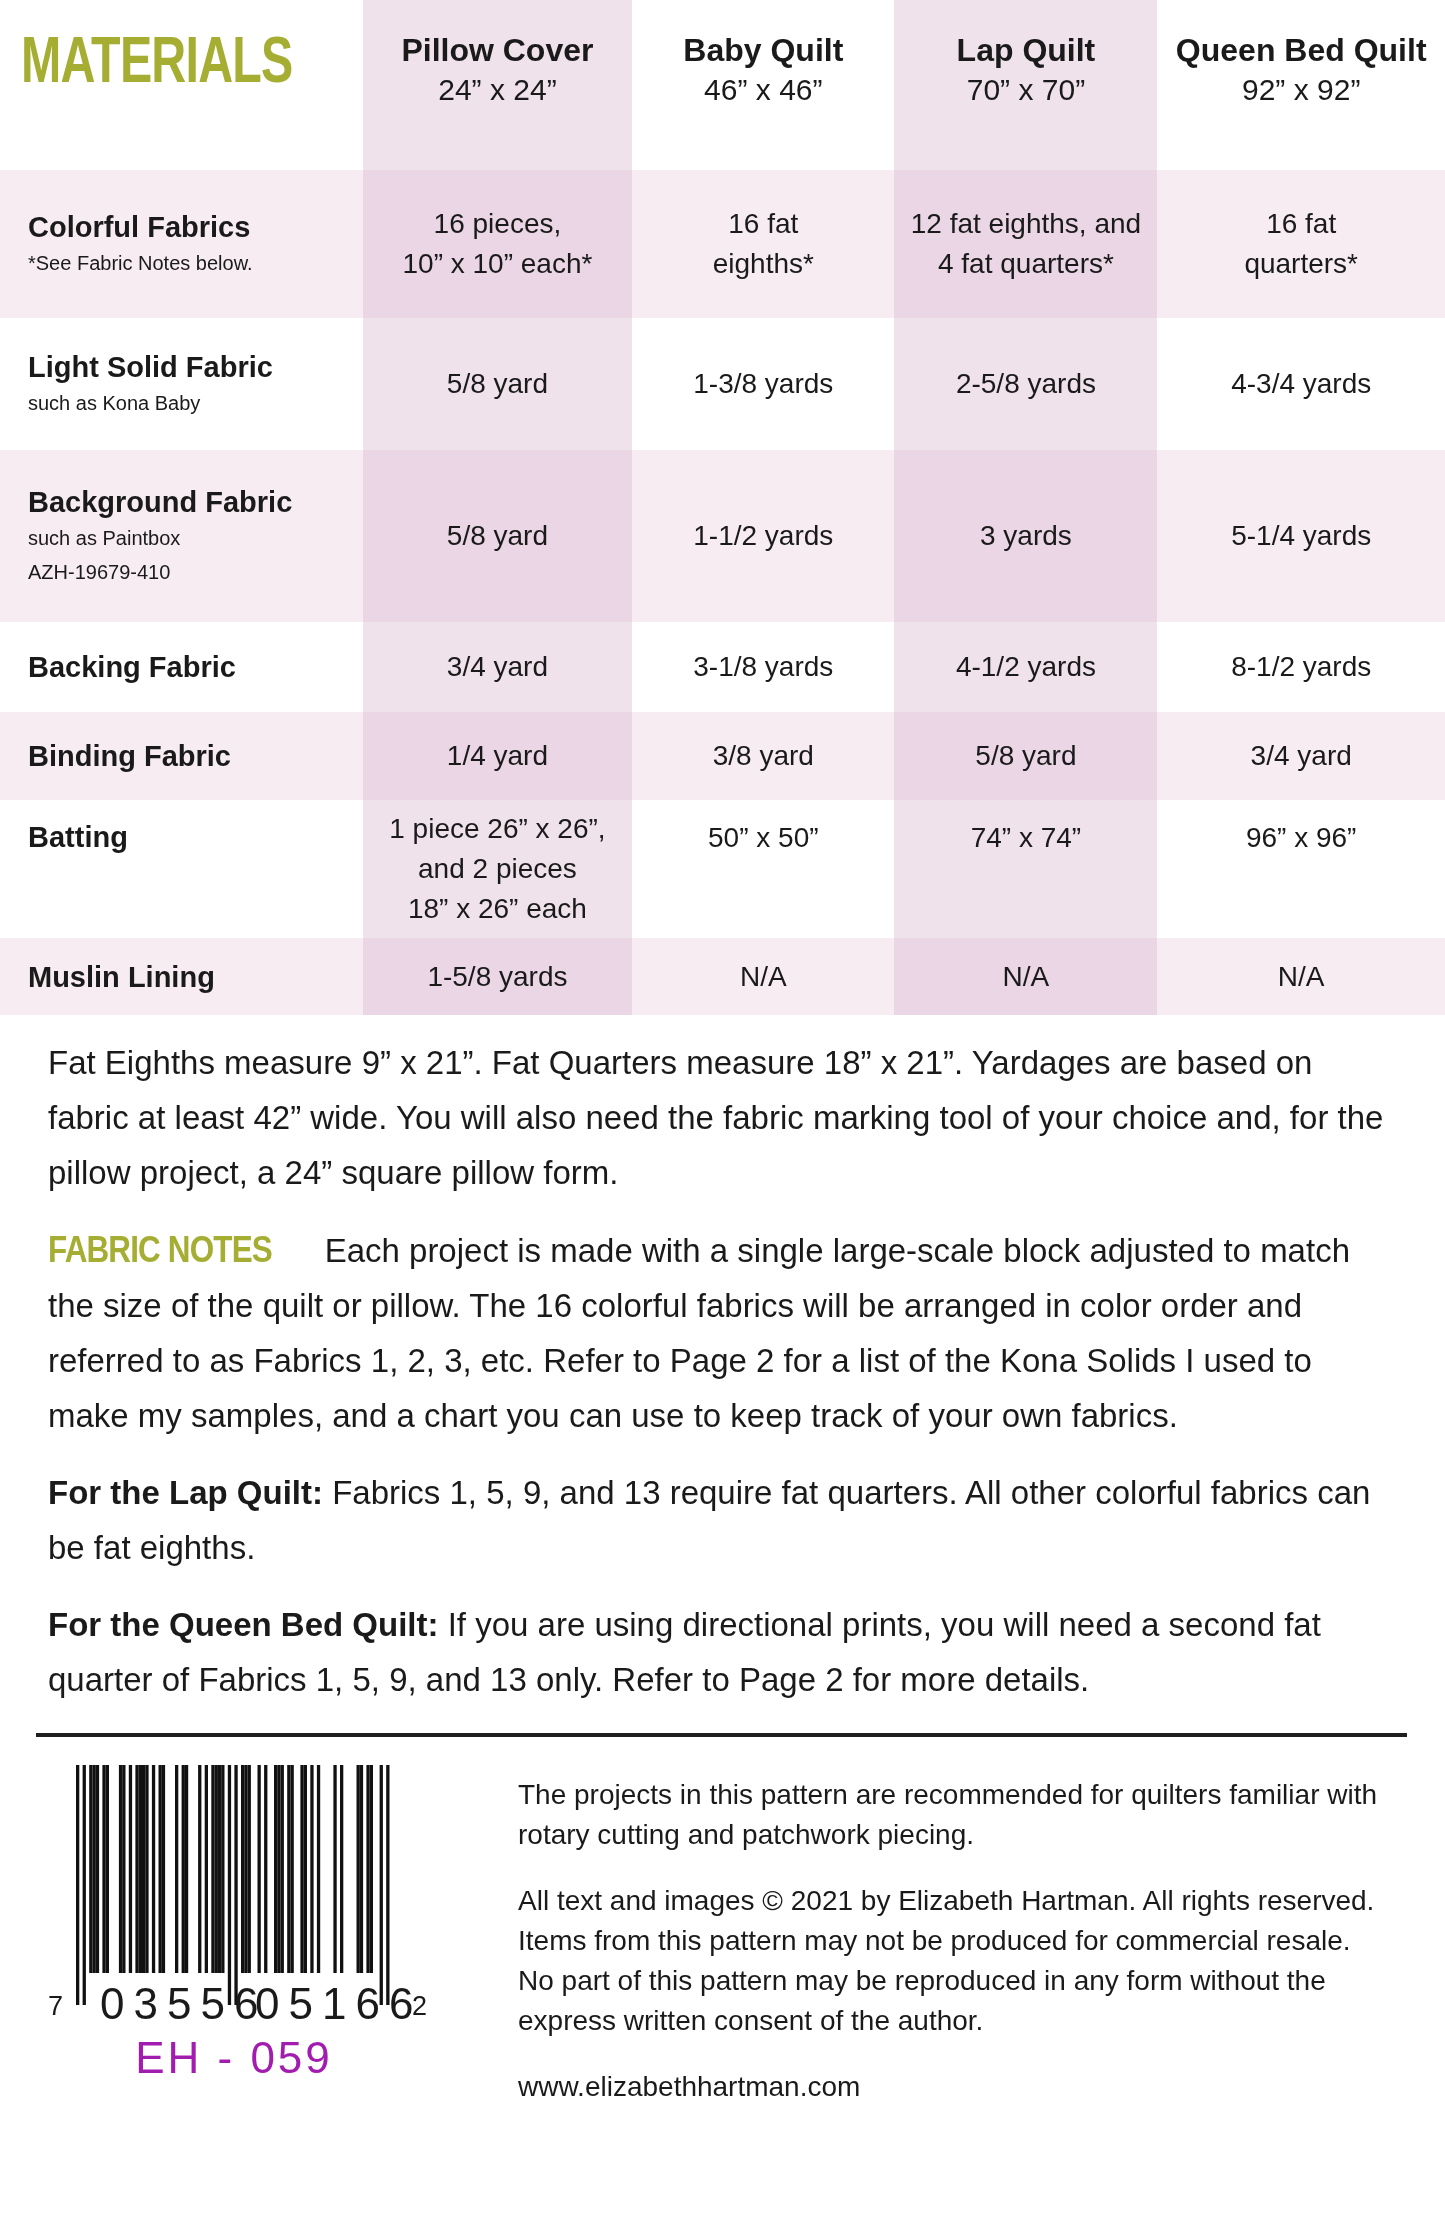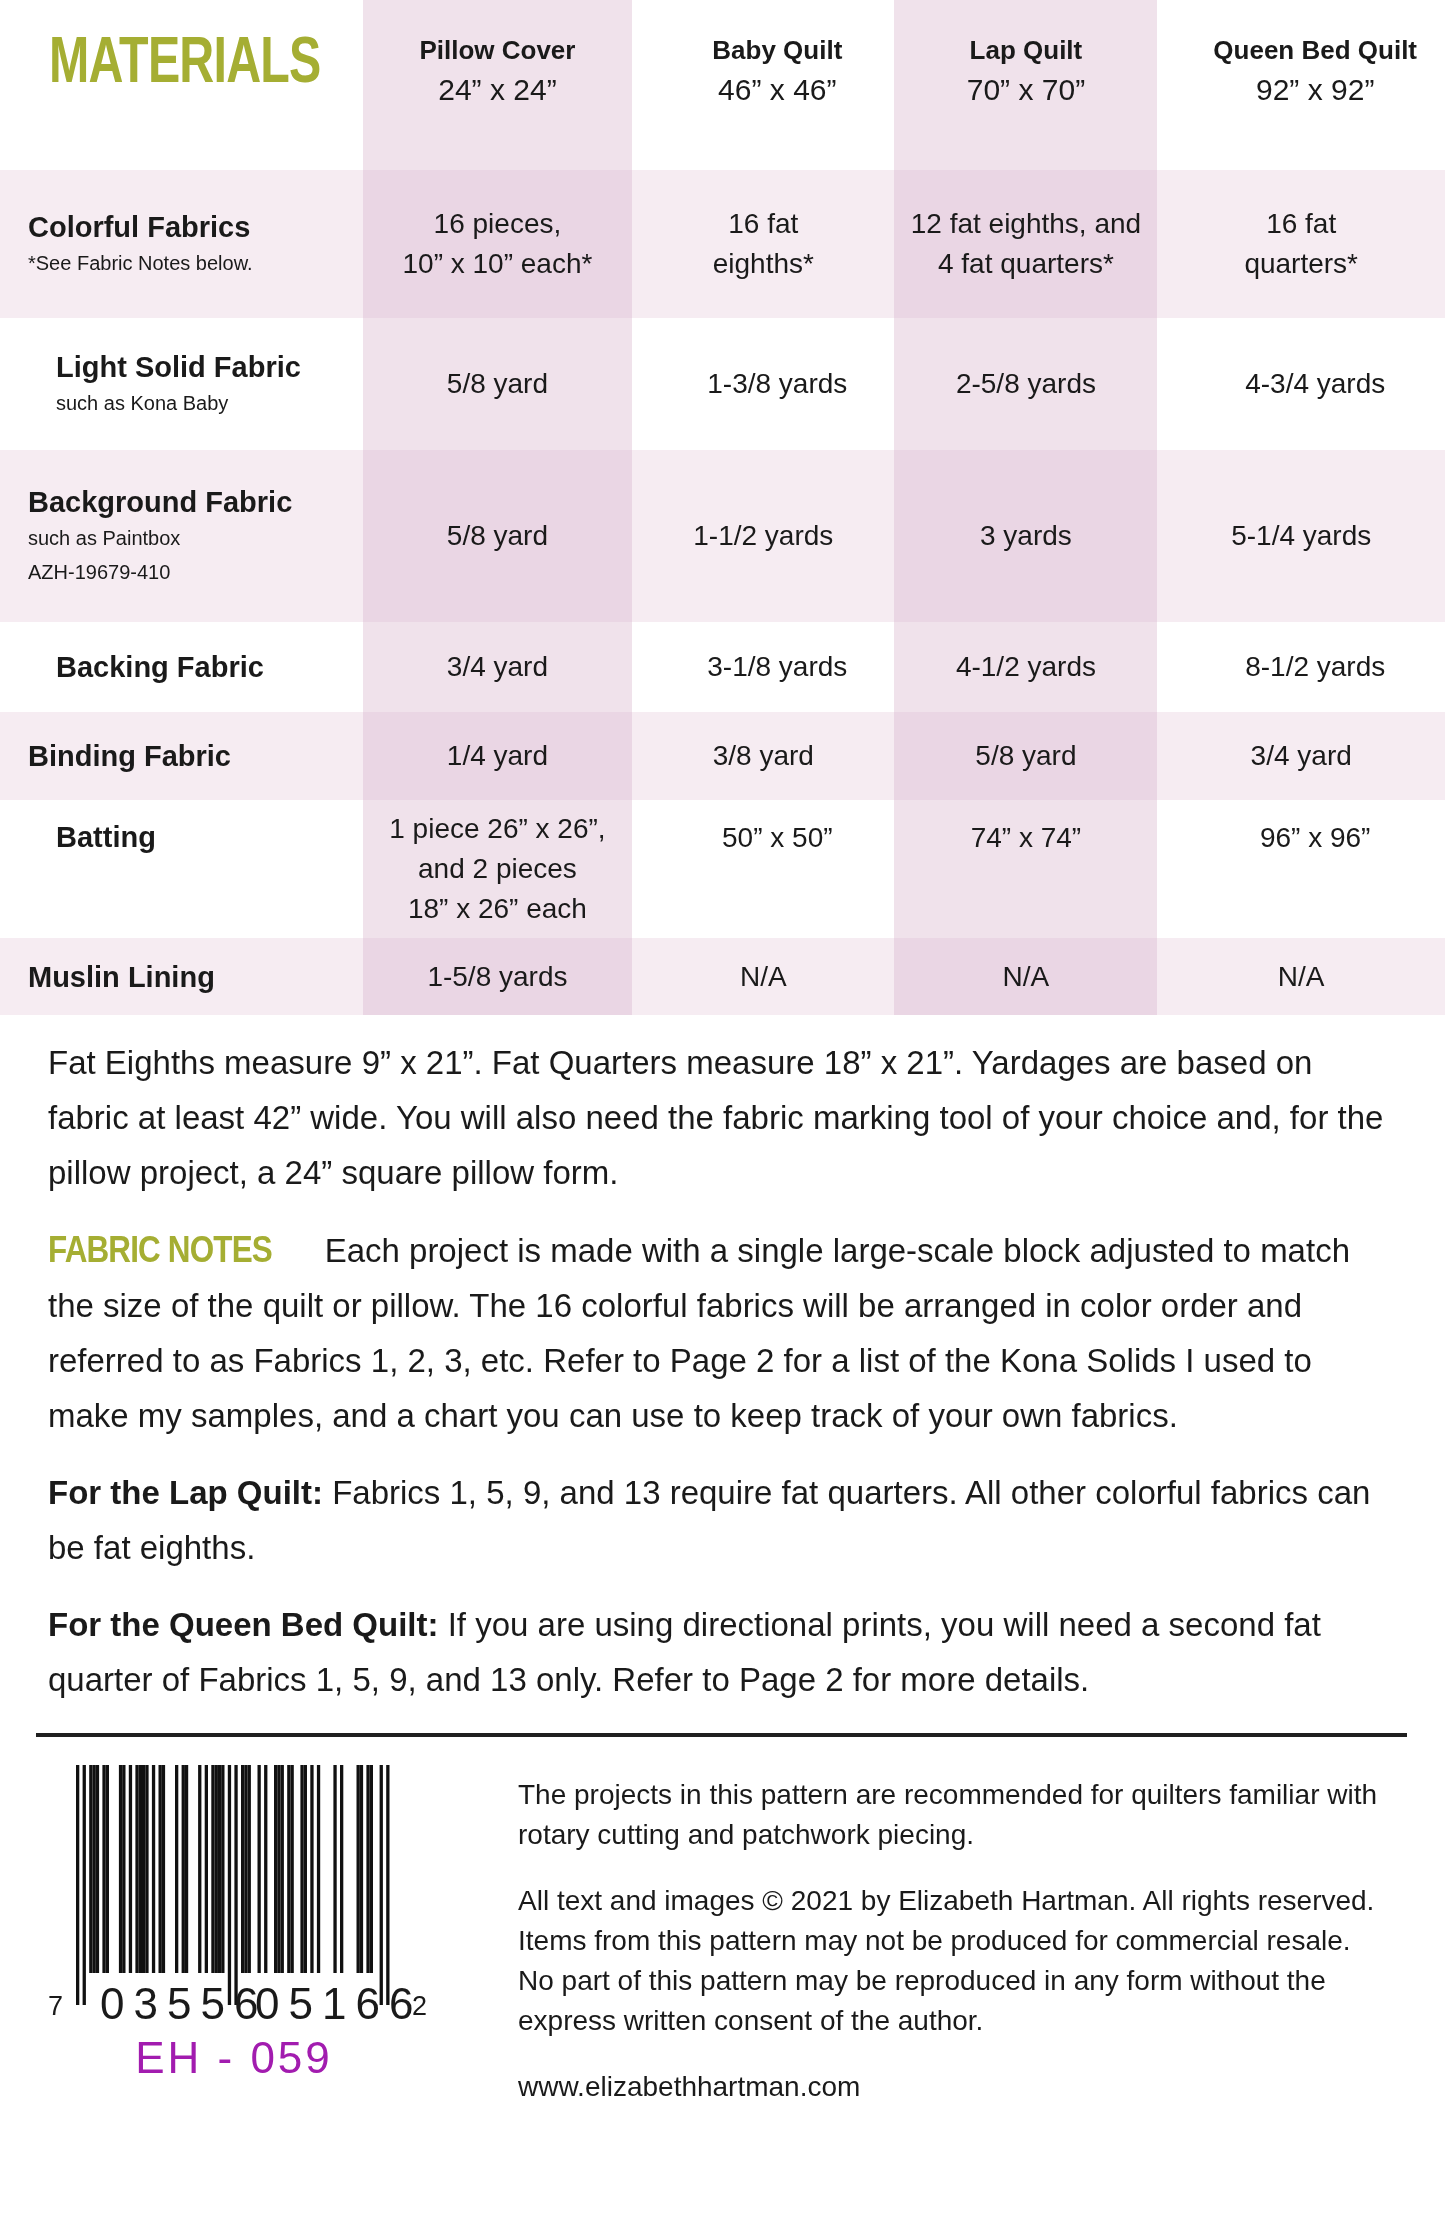--- a/index.html
+++ b/index.html
@@ -8,26 +8,26 @@
     font-family:"Liberation Sans", sans-serif; color:#1a1a1a; position:relative;
   }
   
   .tbl{
     display:grid;
     grid-template-columns:25.1% 18.65% 18.15% 18.2% 19.9%;
     grid-template-rows:170px 148px 132px 172px 90px 88px 138px 77px;
     width:100%;
   }
   .cell{display:flex; flex-direction:column; justify-content:center;}
-  .bg-a{background:#ffffff;margin-left:28px;}
+  .bg-a{background:#ffffff;}
   .bg-b{background:#f0e2eb;}
   .bg-c{background:#f6ecf2;}
   .bg-d{background:#ead6e4;}
   .hdr{justify-content:flex-start; padding-top:30px; text-align:center;}
-  .hdr .hname{font-weight:bold; font-size:26px; line-height:40px;}
+  .hdr .hname{font-weight:bold; font-size:32px; line-height:40px;}
   .hdr .hsize{font-size:30px; line-height:40px;}
   .materials-cell{justify-content:flex-start; padding-top:22px;}
   .materials{
     font-size:62px; font-weight:bold; color:#a5ae33; letter-spacing:-1px;
     transform:scale(0.78,1.05); transform-origin:left top; white-space:nowrap; padding-left:27px;
   }
   .lbl{padding-left:28px; }
   .lbl .main{font-weight:bold; font-size:29px; line-height:38px;}
   .lbl .sub{font-size:20px; line-height:34px; white-space:pre-line;}
   .val{font-size:28px; line-height:40px; text-align:center; white-space:pre-line; padding:0 6px;}

